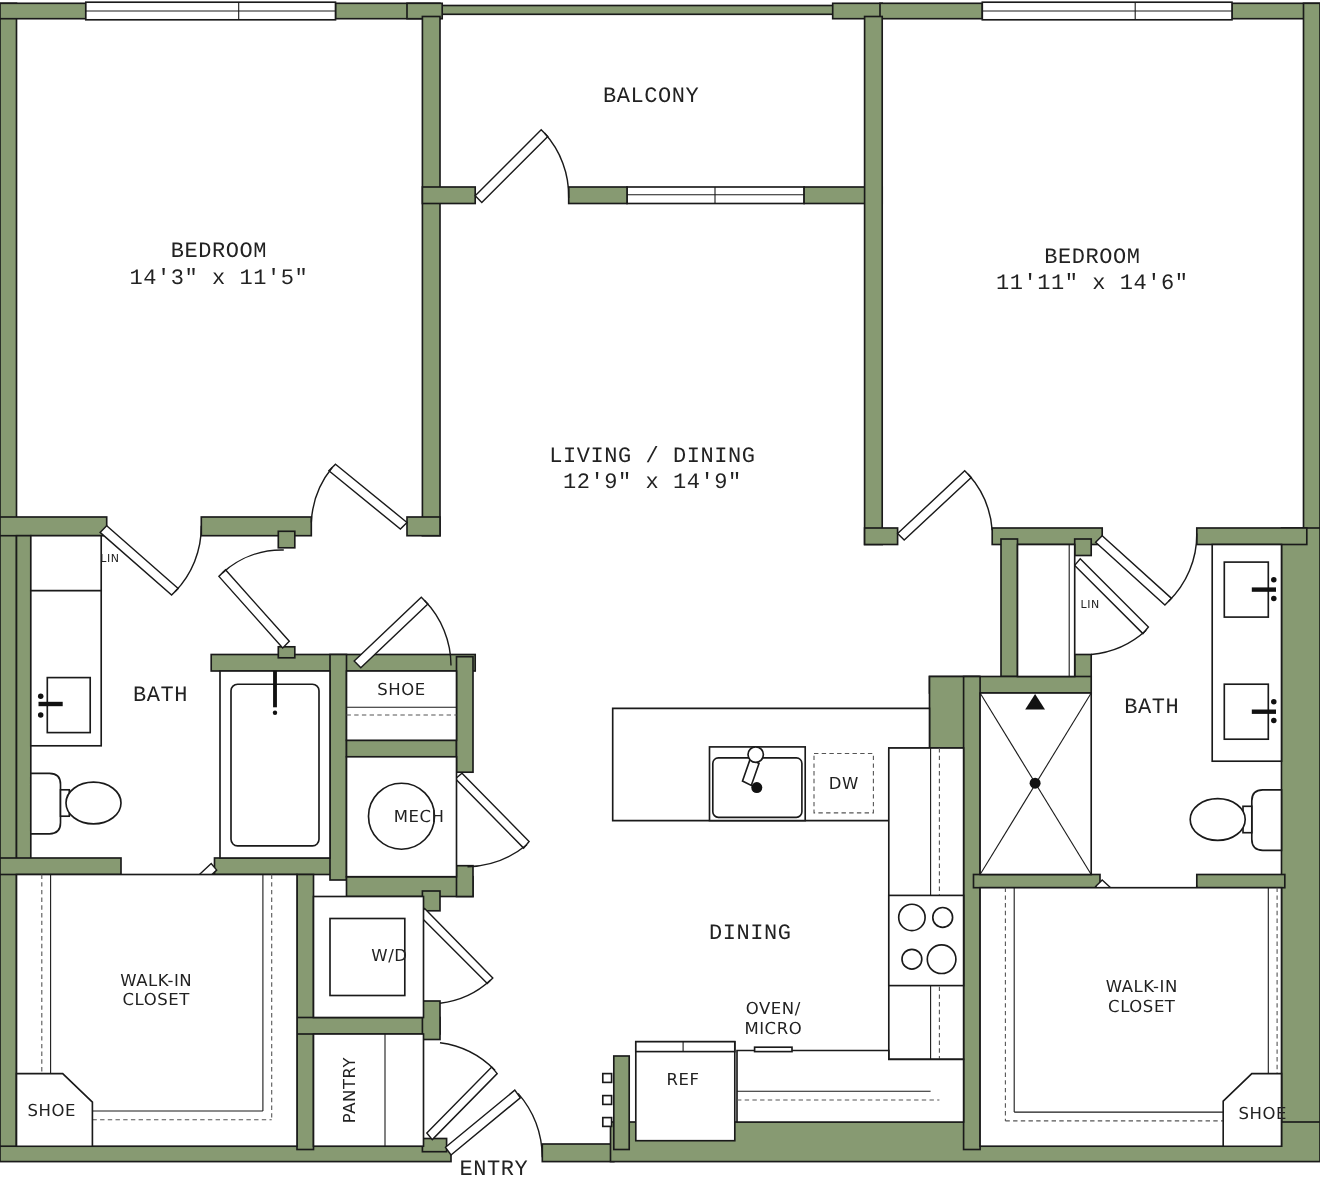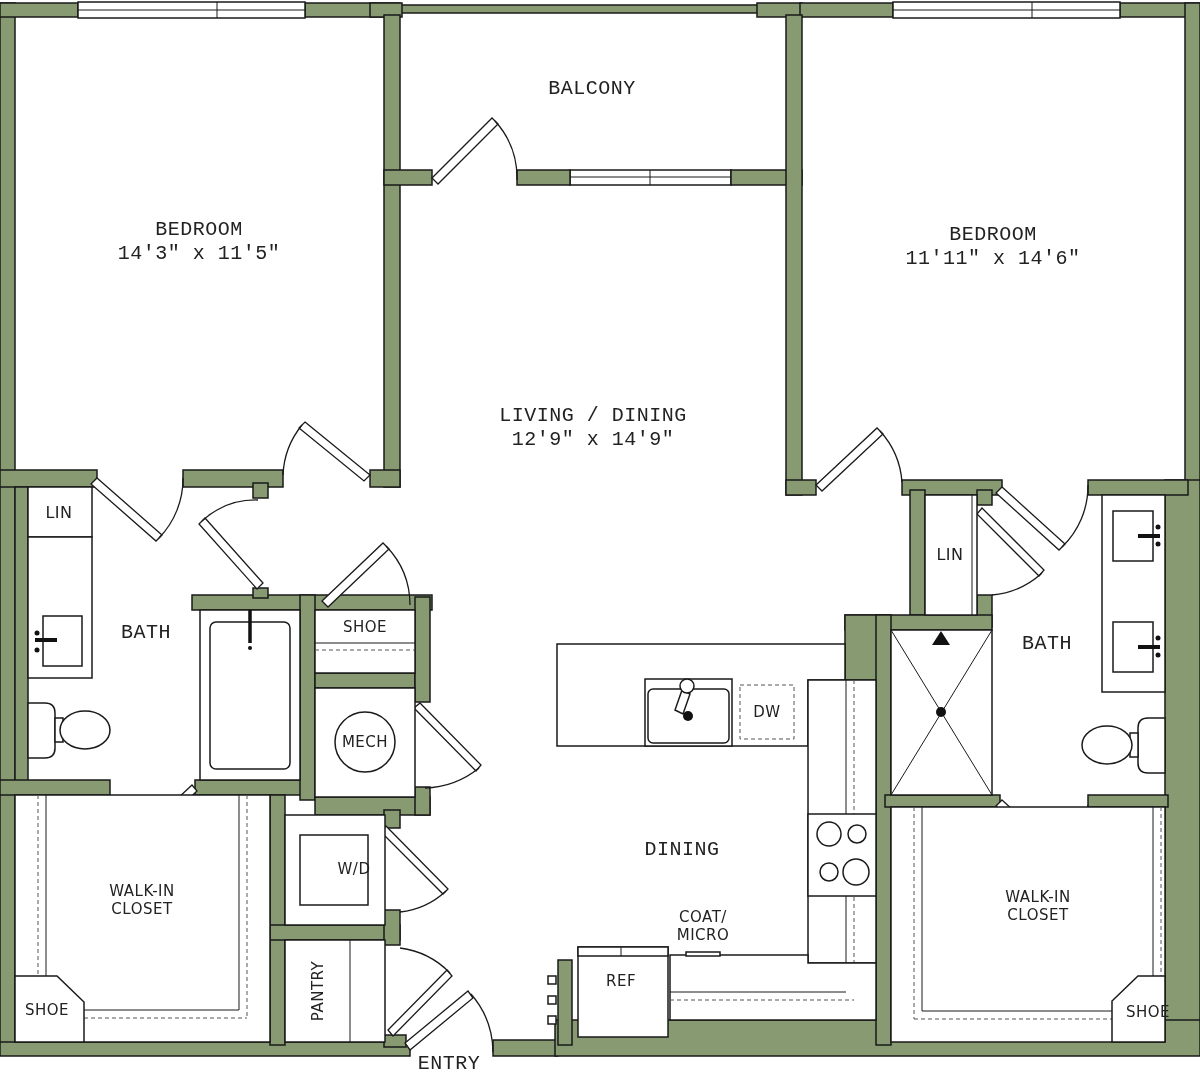--- a/index.html
+++ b/index.html
@@ -8,21 +8,21 @@
   .wall { fill: #879a72; stroke: #1a1a1a; stroke-width: 1.5; }
   .thin { fill: none; stroke: #1a1a1a; stroke-width: 1; }
   .dash { fill: none; stroke: #555; stroke-width: 1; stroke-dasharray: 4 3; }
   .fix { fill: #ffffff; stroke: #1a1a1a; stroke-width: 1.5; }
   .win { fill: #ffffff; stroke: #1a1a1a; stroke-width: 1.5; }
   .door { fill: #ffffff; stroke: #1a1a1a; stroke-width: 1.3; }
   .swing { fill: none; stroke: #1a1a1a; stroke-width: 1.3; }
   .lbl { position: absolute; color: #222; text-align: center; white-space: nowrap; letter-spacing: 0.5px; line-height: 1.2; transform: translateX(-50%); }
   .lg { font-size: 20px; font-family: Liberation Mono, monospace; }
   .sm { font-size: 15px; }
-  .xs { font-size: 16px; }
+  .xs { font-size: 10px; margin-left: 41px; }
   .vert { transform: translate(-50%,-50%) rotate(-90deg); }
 </style>
 </head>
 <body>
 
 <svg id="plan" width="1200" height="1073" viewBox="0 0 1200 1073" xmlns="http://www.w3.org/2000/svg">
 
   <g>
 
     <rect class="wall" x="0" y="3" width="15" height="1040"></rect>
@@ -290,23 +290,23 @@
   <div>CLOSET</div>
 </div>
 <div class="lbl sm" style="left:1038px; top:888px;">
   <div>WALK-IN</div>
   <div>CLOSET</div>
 </div>
 
 <div class="lbl xs" style="left:59px; top:503px;">LIN</div>
 <div class="lbl xs" style="left:950px; top:545px;">LIN</div>
 <div class="lbl sm" style="left:365px; top:618px;">SHOE</div>
-<div class="lbl sm" style="left:365px; top:733px;">MECH</div>
+<div class="lbl sm" style="left:381px; top:733px;">MECH</div>
 <div class="lbl sm" style="left:354px; top:860px;">W/D</div>
 <div class="lbl sm vert" style="left:318px; top:991px;">PANTRY</div>
 <div class="lbl sm" style="left:767px; top:703px;">DW</div>
 <div class="lbl sm" style="left:703px; top:908px;">
-  <div>COAT/</div>
+  <div>OVEN/</div>
   <div>MICRO</div>
 </div>
 <div class="lbl sm" style="left:621px; top:972px;text-align:right;">REF</div>
 <div class="lbl sm" style="left:47px; top:1001px;">SHOE</div>
 <div class="lbl sm" style="left:1148px; top:1003px;">SHOE</div>
 
 </body></html>

